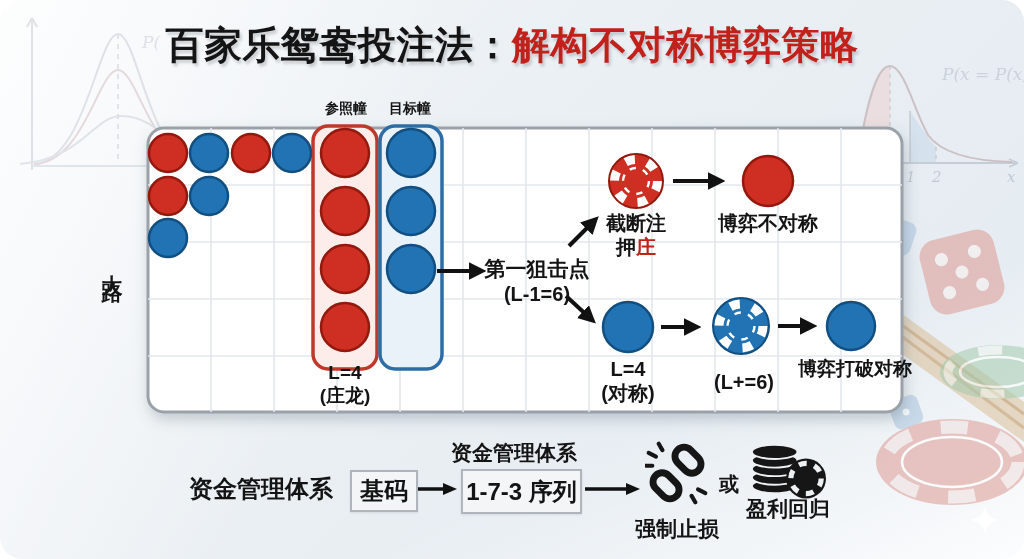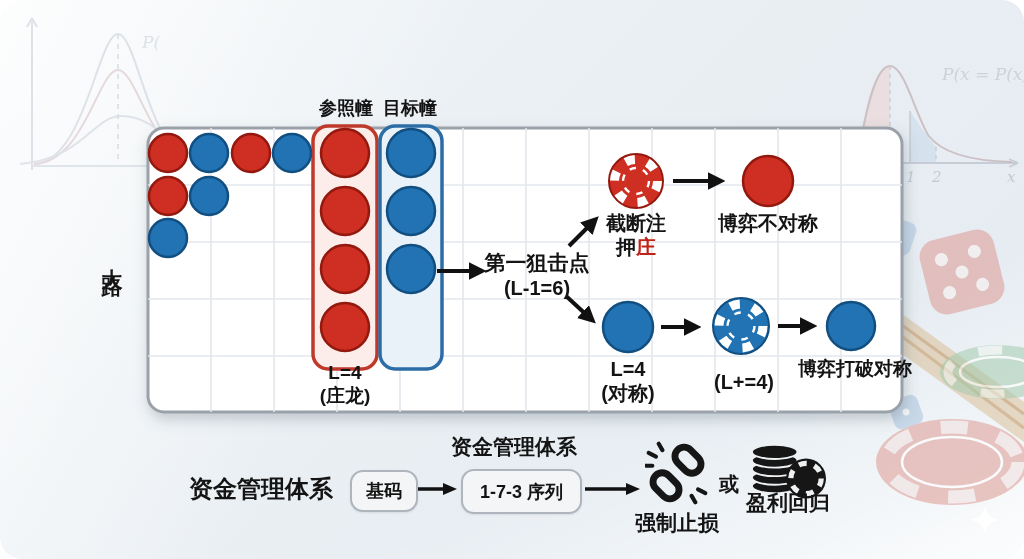--- a/index.html
+++ b/index.html
@@ -10,26 +10,26 @@
       linear-gradient(335deg, rgba(255,255,255,.9) 0%, rgba(255,255,255,0) 30%),
       linear-gradient(135deg,#f1f5f7 0%,#e9eef3 55%,#e3ebf1 100%);}
   .abs{position:absolute;}
   .ctr{transform:translate(-50%,-50%);text-align:center;white-space:nowrap;}
   .title{left:0;top:20px;width:100%;text-align:center;font-size:38px;font-weight:900;
     letter-spacing:.5px;text-shadow:2px 3px 3px rgba(40,50,60,.22);white-space:nowrap;}
   .title .t-red{color:var(--title-red);}
   svg.layer{position:absolute;left:0;top:0;}
   .gl{stroke:#e3e7ec;stroke-width:1.6;}
   .lbl{font-weight:900;line-height:1.22;}
-  .fs17{font-size:18px;} .fs19{font-size:19px;} .fs20{font-size:20px;} .fs21{font-size:21px;} .fs24{font-size:24px;}
+  .fs17{font-size:14px;} .fs19{font-size:19px;} .fs20{font-size:20px;} .fs21{font-size:21px;margin-top:6px;} .fs24{font-size:24px;}
   .vert{writing-mode:vertical-rl;letter-spacing:7px;}
   .zhuang{color:var(--bet-red);}
   .flowbox{display:flex;align-items:center;justify-content:center;
-    background:#f3f5f7;border:2.5px solid #aeb5bd;border-radius:13px;
-    font-weight:900;font-size:18px;box-shadow:0 1px 2px rgba(70,80,90,.12);}
+    background:#f3f5f7;border:2.5px solid #aeb5bd;border-radius:0;
+    font-weight:900;font-size:24px;box-shadow:0 1px 2px rgba(70,80,90,.12);}
   .mathtxt{font-family:"DejaVu Serif","Liberation Serif",serif;font-style:italic;}
 </style>
 </head>
 <body>
 
 <div class="page">
 
   <svg class="layer" width="1024" height="559" viewBox="0 0 1024 559">
 
     <g fill="none" opacity="0.55">
@@ -85,20 +85,23 @@
         <ellipse rx="50" ry="25" fill="none" stroke="#fff" stroke-width="2.5"></ellipse>
       </g>
       <g transform="translate(906,412) rotate(-20)" opacity="0.5">
         <rect x="-15" y="-15" width="30" height="30" rx="7" fill="#a3c0de"></rect>
         <circle cx="0" cy="0" r="3.5" fill="#fff"></circle>
       </g>
       <path d="M985,506 C988,516 989,517 999,520 C989,523 988,524 985,534 C982,524 981,523 971,520 C981,517 982,516 985,506 Z" fill="#ffffff" opacity="0.9"></path>
     </g>
   </svg>
 
+  <div class="abs title">
+    <span>百家乐鸳鸯投注法：</span><span class="t-red">解构不对称博弈策略</span>
+  </div>
 
   <svg class="layer" width="1024" height="559" viewBox="0 0 1024 559">
     <defs>
       <marker id="ah" viewBox="0 0 10 10" refX="7" refY="5" markerWidth="4.4" markerHeight="4.4" orient="auto-start-reverse">
         <path d="M0,0 L10,5 L0,10 Z" fill="#111"></path>
       </marker>
       <clipPath id="panelclip">
           <rect x="148" y="128" width="754" height="284" rx="16"></rect>
         </clipPath>
       <filter id="soft" x="-10%" y="-10%" width="125%" height="130%">
@@ -197,21 +200,21 @@
     <div>截断注</div>
     <div><span>押</span><span class="zhuang">庄</span></div>
   </div>
 
   <div class="abs ctr lbl fs20" style="left:628px;top:381px">
     <div>L=4</div>
     <div>(对称)</div>
   </div>
 
   <div class="abs ctr lbl fs20" style="left:744px;top:382px">
-    <div>(L+=4)</div>
+    <div>(L+=6)</div>
   </div>
 
   <div class="abs ctr lbl fs19" style="left:855px;top:369px">博弈打破对称</div>
 
   <div class="abs ctr lbl fs24" style="left:261px;top:489px">资金管理体系</div>
 
   <div class="abs flowbox" style="left:350px;top:470px;width:64px;height:38px">基码</div>
 
   <svg class="abs" style="left:416px;top:481px" width="42" height="16">
     <line x1="2" y1="8" x2="28" y2="8" stroke="#111" stroke-width="3.5"></line>

